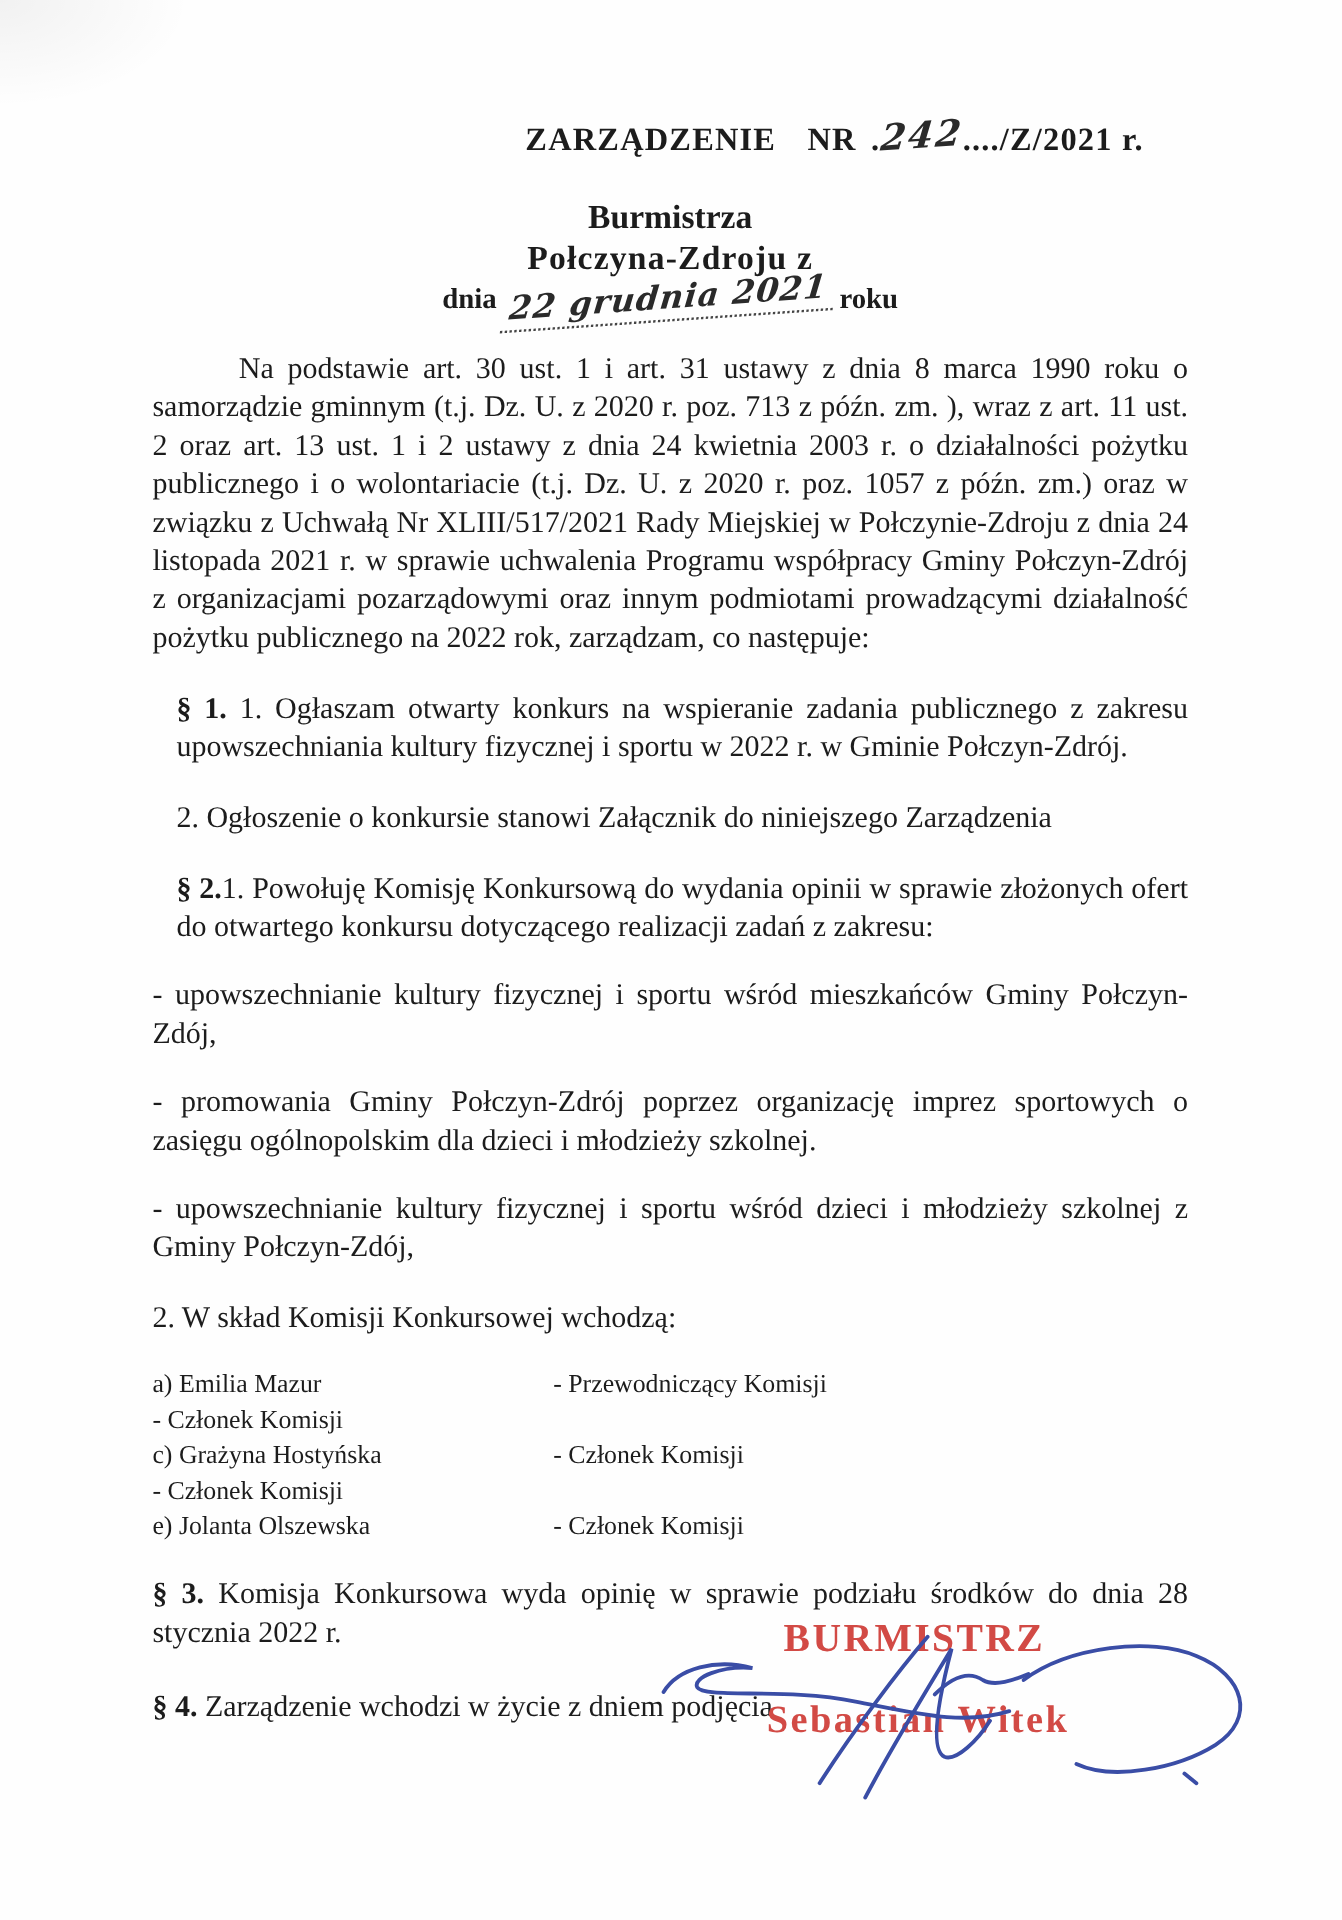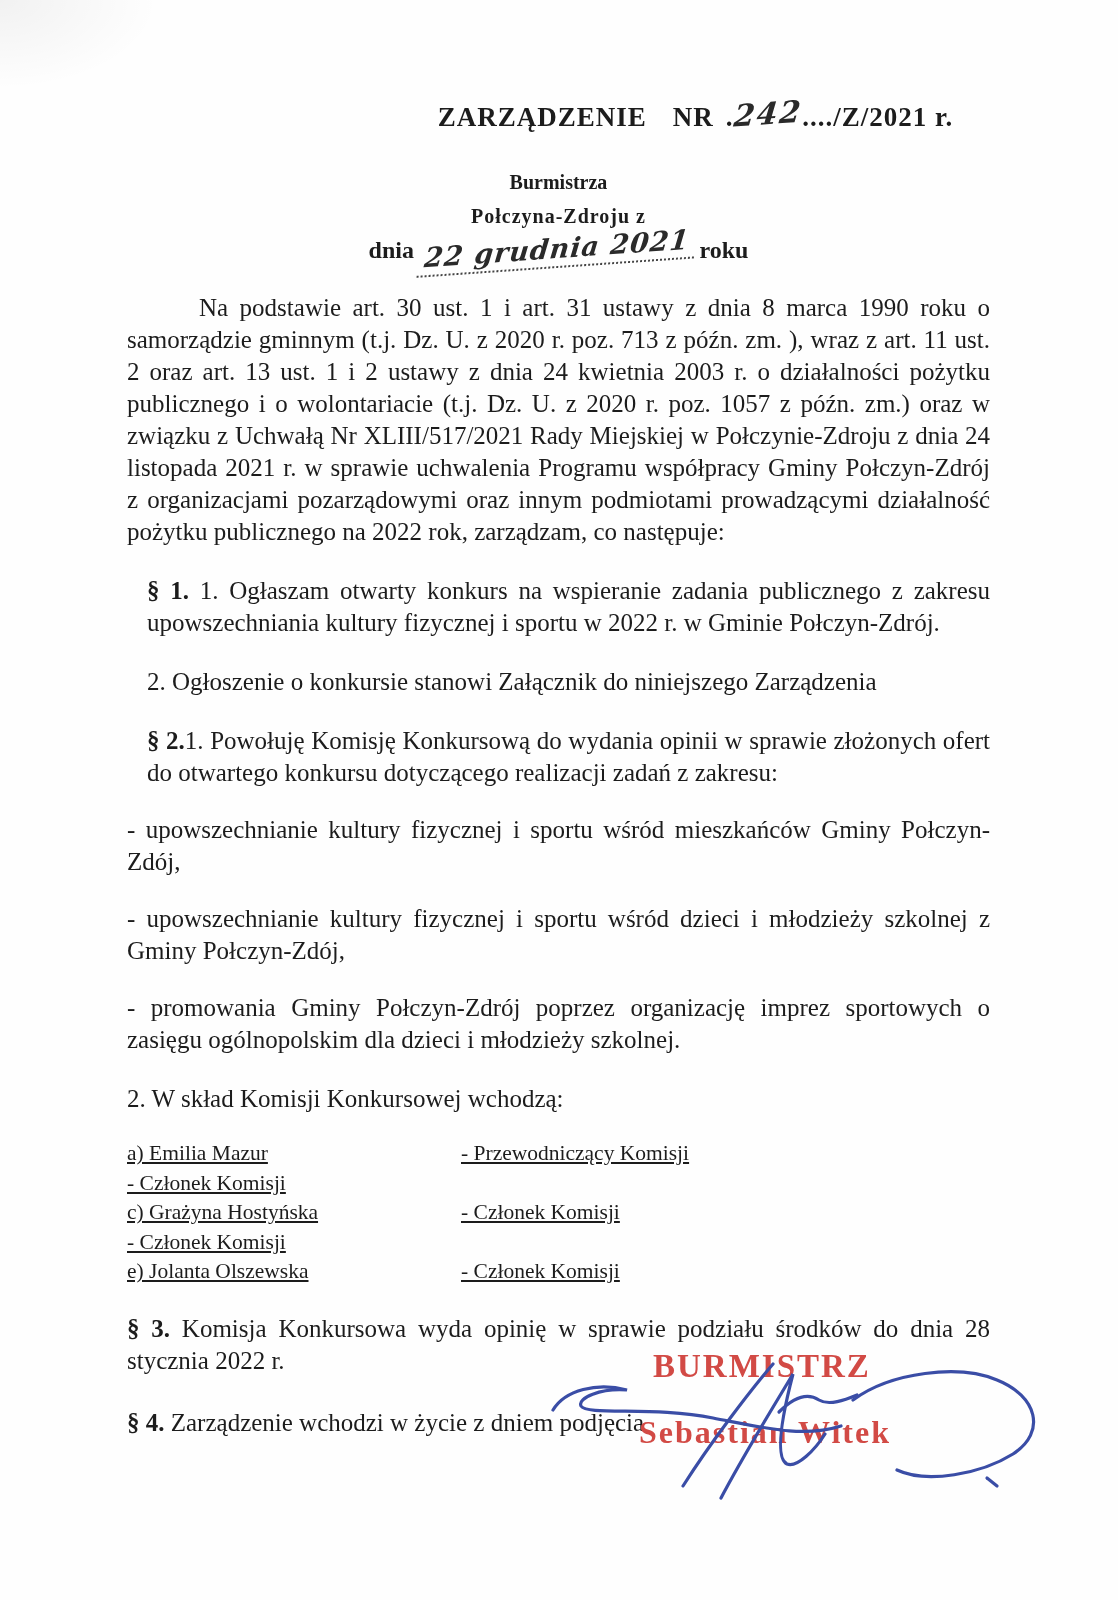--- a/index.html
+++ b/index.html
@@ -30,21 +30,21 @@
   .title-line .gap{display:inline-block;width:26px;}
   .title-line .gap2{display:inline-block;width:12px;}
   .hand{
     font-family:"DejaVu Serif",serif;
     font-style:italic;
     display:inline-block;
     transform:rotate(-4deg) skewX(-10deg);
     color:#2a2a2a;
   }
   .hand-number{font-size:30px;font-weight:bold;position:relative;top:-2px;letter-spacing:2px;}
-  .subtitle{font-weight:bold;font-size:20px;line-height:30px;}
+  .subtitle{font-weight:bold;font-size:28px;line-height:30px;}
   .sub2{margin-top:34px;}
   .sub3{margin-top:4px;letter-spacing:1px;}
   .dateline{margin-top:2px;font-weight:bold;font-size:24px;}
   .hand-date{
     font-size:27px;font-weight:bold;letter-spacing:1px;
     border-bottom:2px dotted #444;
     padding:0 6px 2px 6px;margin:0 4px;
   }
   p{margin:0;}
   .subject{
@@ -54,21 +54,21 @@
   }
   .body-par{
     font-size:25px;line-height:32px;text-align:justify;
   }
   .legal{margin-top:24px;text-indent:72px;}
   .par{margin-top:27px;margin-left:20px;}
   .parmark{font-weight:bold;}
   .bullet{margin-top:25px;}
   .committee-intro{margin-top:27px;}
   .members{margin-top:24px;font-size:21.5px;line-height:29.5px;}
-  .member-row{display:flex;text-decoration:underline;}
+  .member-row{display:flex;}
   .member-name{width:334px;flex:none;}
   .member-role{flex:1;}
   .s3{margin-top:26px;}
   .s4{margin-top:30px;}
   
   .sig-block{position:absolute;left:535px;top:1338px;width:560px;height:230px;}
   .stamp{
     position:absolute;color:#d24a45;font-weight:bold;
     font-family:"Liberation Serif",serif;white-space:nowrap;
     letter-spacing:2px;
@@ -96,22 +96,22 @@
 
   <p class="body-par legal">Na podstawie art. 30  ust. 1 i art. 31 ustawy z dnia 8 marca 1990 roku o samorządzie gminnym (t.j.  Dz. U. z 2020 r. poz. 713 z późn. zm. ), wraz  z art. 11 ust. 2 oraz art. 13 ust. 1 i 2  ustawy z dnia 24 kwietnia 2003 r. o działalności pożytku publicznego i o wolontariacie (t.j. Dz. U. z 2020 r. poz. 1057 z późn. zm.) oraz  w związku z Uchwałą Nr XLIII/517/2021 Rady Miejskiej w Połczynie-Zdroju z dnia 24 listopada 2021 r. w sprawie uchwalenia Programu współpracy Gminy Połczyn-Zdrój z organizacjami pozarządowymi oraz innym podmiotami prowadzącymi działalność pożytku publicznego na 2022 rok, zarządzam, co następuje:</p>
 
   <p class="body-par par"><span class="parmark">§ 1.</span><span> 1. Ogłaszam otwarty konkurs na wspieranie zadania publicznego z zakresu upowszechniania kultury fizycznej i sportu w 2022 r. w Gminie Połczyn-Zdrój.</span></p>
 
   <p class="body-par par">2. Ogłoszenie o konkursie stanowi Załącznik do niniejszego Zarządzenia</p>
 
   <p class="body-par par"><span class="parmark">§ 2.</span><span>1. Powołuję Komisję Konkursową do wydania opinii w sprawie złożonych ofert do otwartego konkursu  dotyczącego realizacji zadań z zakresu:</span></p>
 
   <p class="body-par bullet">- upowszechnianie kultury fizycznej i sportu wśród mieszkańców Gminy Połczyn-Zdój,</p>
+  <p class="body-par bullet">- promowania Gminy Połczyn-Zdrój poprzez organizację imprez sportowych o zasięgu ogólnopolskim dla dzieci i młodzieży szkolnej.</p>
   <p class="body-par bullet">- upowszechnianie kultury fizycznej i sportu wśród dzieci i młodzieży szkolnej  z Gminy Połczyn-Zdój,</p>
-  <p class="body-par bullet">- promowania Gminy Połczyn-Zdrój poprzez organizację imprez sportowych o zasięgu ogólnopolskim dla dzieci i młodzieży szkolnej.</p>
 
   <p class="body-par committee-intro">2. W skład Komisji Konkursowej wchodzą:</p>
 
   <div class="members">
     <div class="member-row">
       <span class="member-name">a) Emilia Mazur</span>
       <span class="member-role">- Przewodniczący Komisji</span>
     </div>
     <div class="member-row">
       <span class="member-role">- Członek Komisji</span>

